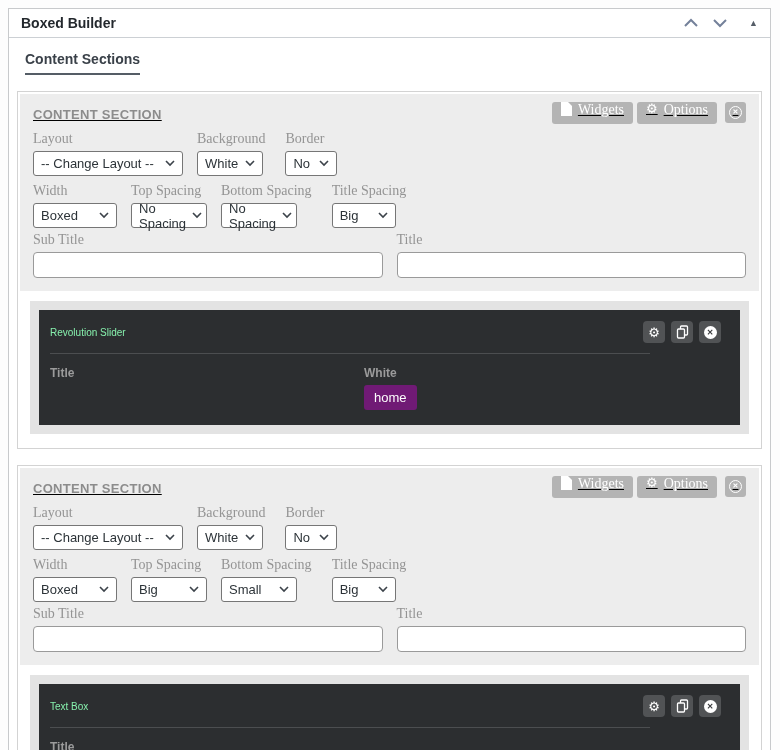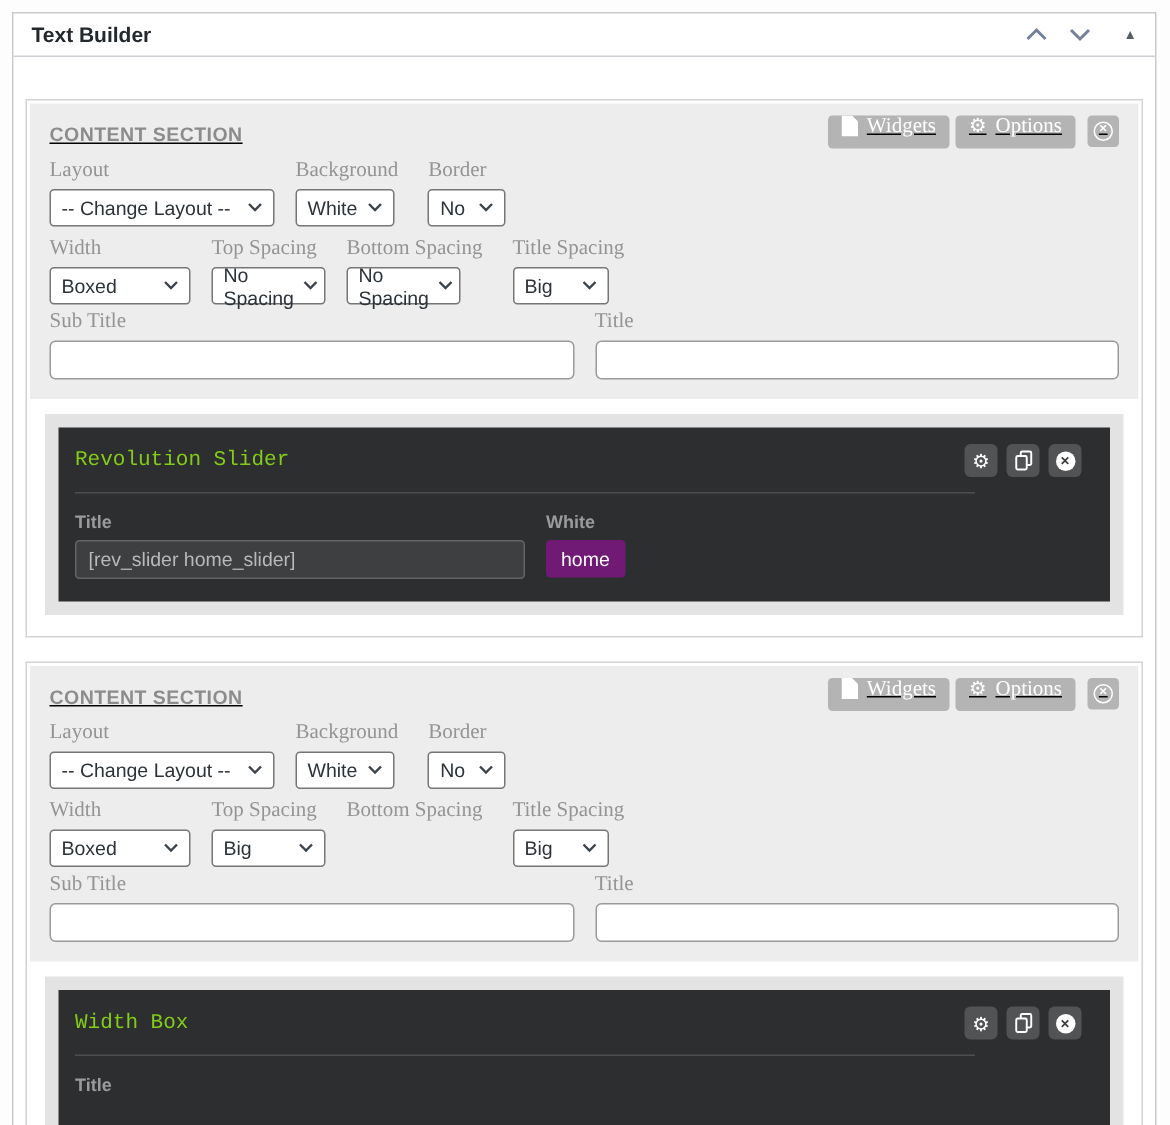--- a/index.html
+++ b/index.html
@@ -34,32 +34,32 @@
               font-weight:bold; }
   .fields { display:flex; margin-top:7px; }
   .field { margin-right:14px; }
   .field.gapbig { margin-right:20px; }
   .flabel { display:block; font-family:"Liberation Serif", serif; font-weight:normal;
             font-size:14px; color:#949494; margin-bottom:4px; }
   .select { display:flex; align-items:center; justify-content:space-between;
             background:#fff; border:1px solid #767676; border-radius:3px; height:25px;
             padding:0 7px; font-size:13px; color:#2c3338; cursor:pointer; }
   .w-layout{width:150px} .w-bg{width:66px} .w-border{width:52px}
-  .w-width{width:94px} .w-sp{width:76px} .w-tsp{width:64px}
+  .w-width{width:84px} .w-sp{width:76px} .w-tsp{width:64px}
   .chev { margin-left:6px; flex:none; }
   .inputs-row { display:flex; gap:14px; margin-top:4px; }
   .inp-col { flex:1; }
   .text-input { height:26px; width:100%; background:#fff; border:1px solid #9a9a9a;
                 border-radius:4px; font-size:13px; padding:0 8px; line-height:24px;
                 color:#333; }
 
   .widgets-area { margin:10px 10px 12px 10px; background:#e3e3e3; padding:9px; }
   .widget { background:#2c2e30; padding:11px 11px 15px 11px; }
   .w-head { display:flex; align-items:center; }
-  .w-title { flex:1; font-size:14px; color:#84cc16;font-family:Liberation Mono, monospace; }
+  .w-title { flex:1; font-size:10px; color:#86efac; }
   .w-icons { display:flex; gap:6px; padding-right:8px; }
   .ibtn { width:22px; height:22px; border-radius:4px; background:#515355; color:#fff;
           display:flex; align-items:center; justify-content:center; cursor:pointer; }
   .gear-glyph { font-size:13px; line-height:1; }
   .wclose-circle { width:13px; height:13px; background:#fff; border-radius:50%;
                    color:#3a3c3e; font-size:8px; line-height:13px; text-align:center;
                    font-weight:bold; }
   .w-sep { border:0; border-top:1px solid #4c4e50; width:600px; margin:10px 0 12px 0; }
   .w-field-label { font-size:12px; font-weight:bold; color:#9b9b9b; margin-bottom:5px; }
   .w-input { height:26px; background:#3d3f41; border:1px solid #636567; border-radius:3px;
@@ -68,37 +68,38 @@
   .w-col-title { width:300px; margin-right:14px; }
   .chip { display:inline-block; background:#701a75; color:#fdfdfd; font-size:13px;
           padding:5px 10px; border-radius:3px; cursor:pointer; }
   .w-block { margin-top:2px; }
 </style>
 </head>
 <body>
 
 <div class="metabox">
   <div class="mb-header">
-    <span class="mb-title">Text Builder</span>
+    <span class="mb-title">Boxed Builder</span>
     <span class="mb-controls">
       <span class="sortbtn">
         <svg width="16" height="10" viewBox="0 0 16 10">
             <path d="M2 8 L8 2 L14 8" fill="none" stroke="#74819a" stroke-width="2"></path>
           </svg>
       </span>
       <span class="sortbtn">
         <svg width="16" height="10" viewBox="0 0 16 10">
             <path d="M2 2 L8 8 L14 2" fill="none" stroke="#74819a" stroke-width="2"></path>
           </svg>
       </span>
       <span class="togglebtn">▲</span>
     </span>
   </div>
 
   <div class="mb-body">
+    <span class="tab">Content Sections</span>
 
     
     <div class="section">
       <div class="form-panel">
         <div class="fp-head">
           <span class="fp-title">CONTENT SECTION</span>
           <span class="btnrow">
             <span class="btn">
               <svg width="11" height="14" viewBox="0 0 11 14">
                   <path d="M0 0 h7 l4 4 v10 h-11 z" fill="#fff"></path>
@@ -212,21 +213,20 @@
               </span>
               <span class="ibtn">
                   <span class="wclose-circle">✕</span>
                 </span>
             </span>
           </div>
           <hr class="w-sep">
           <div class="w-row">
             <div class="w-col-title">
               <div class="w-field-label">Title</div>
-              <div class="w-input">[rev_slider home_slider]</div>
             </div>
             <div>
               <div class="w-field-label">White</div>
               <span class="chip">home</span>
             </div>
           </div>
         </div>
       </div>
     </div>
 
@@ -296,20 +296,26 @@
             <span class="flabel">Top Spacing</span>
             <div class="select w-sp">
               <span>Big</span>
               <svg class="chev" width="10" height="7" viewBox="0 0 10 7">
                   <path d="M1 1 L5 5 L9 1" fill="none" stroke="#3c434a" stroke-width="1.6"></path>
                 </svg>
             </div>
           </div>
           <div class="field gapbig">
             <span class="flabel">Bottom Spacing</span>
+            <div class="select w-sp">
+              <span>Small</span>
+              <svg class="chev" width="10" height="7" viewBox="0 0 10 7">
+                  <path d="M1 1 L5 5 L9 1" fill="none" stroke="#3c434a" stroke-width="1.6"></path>
+                </svg>
+            </div>
           </div>
           <div class="field">
             <span class="flabel">Title Spacing</span>
             <div class="select w-tsp">
               <span>Big</span>
               <svg class="chev" width="10" height="7" viewBox="0 0 10 7">
                   <path d="M1 1 L5 5 L9 1" fill="none" stroke="#3c434a" stroke-width="1.6"></path>
                 </svg>
             </div>
           </div>
@@ -323,21 +329,21 @@
           <div class="inp-col">
             <span class="flabel">Title</span>
             <div class="text-input"></div>
           </div>
         </div>
       </div>
 
       <div class="widgets-area">
         <div class="widget">
           <div class="w-head">
-            <span class="w-title">Width Box</span>
+            <span class="w-title">Text Box</span>
             <span class="w-icons">
               <span class="ibtn">
                   <span class="gear-glyph">⚙</span>
                 </span>
               <span class="ibtn">
                 <svg width="13" height="14" viewBox="0 0 13 14">
                     <rect x="4.5" y="1" width="7" height="9" rx="1" fill="none" stroke="#fff" stroke-width="1.3"></rect>
                     <rect x="1.5" y="4" width="7" height="9" rx="1" fill="#515355" stroke="#fff" stroke-width="1.3"></rect>
                   </svg>
               </span>

